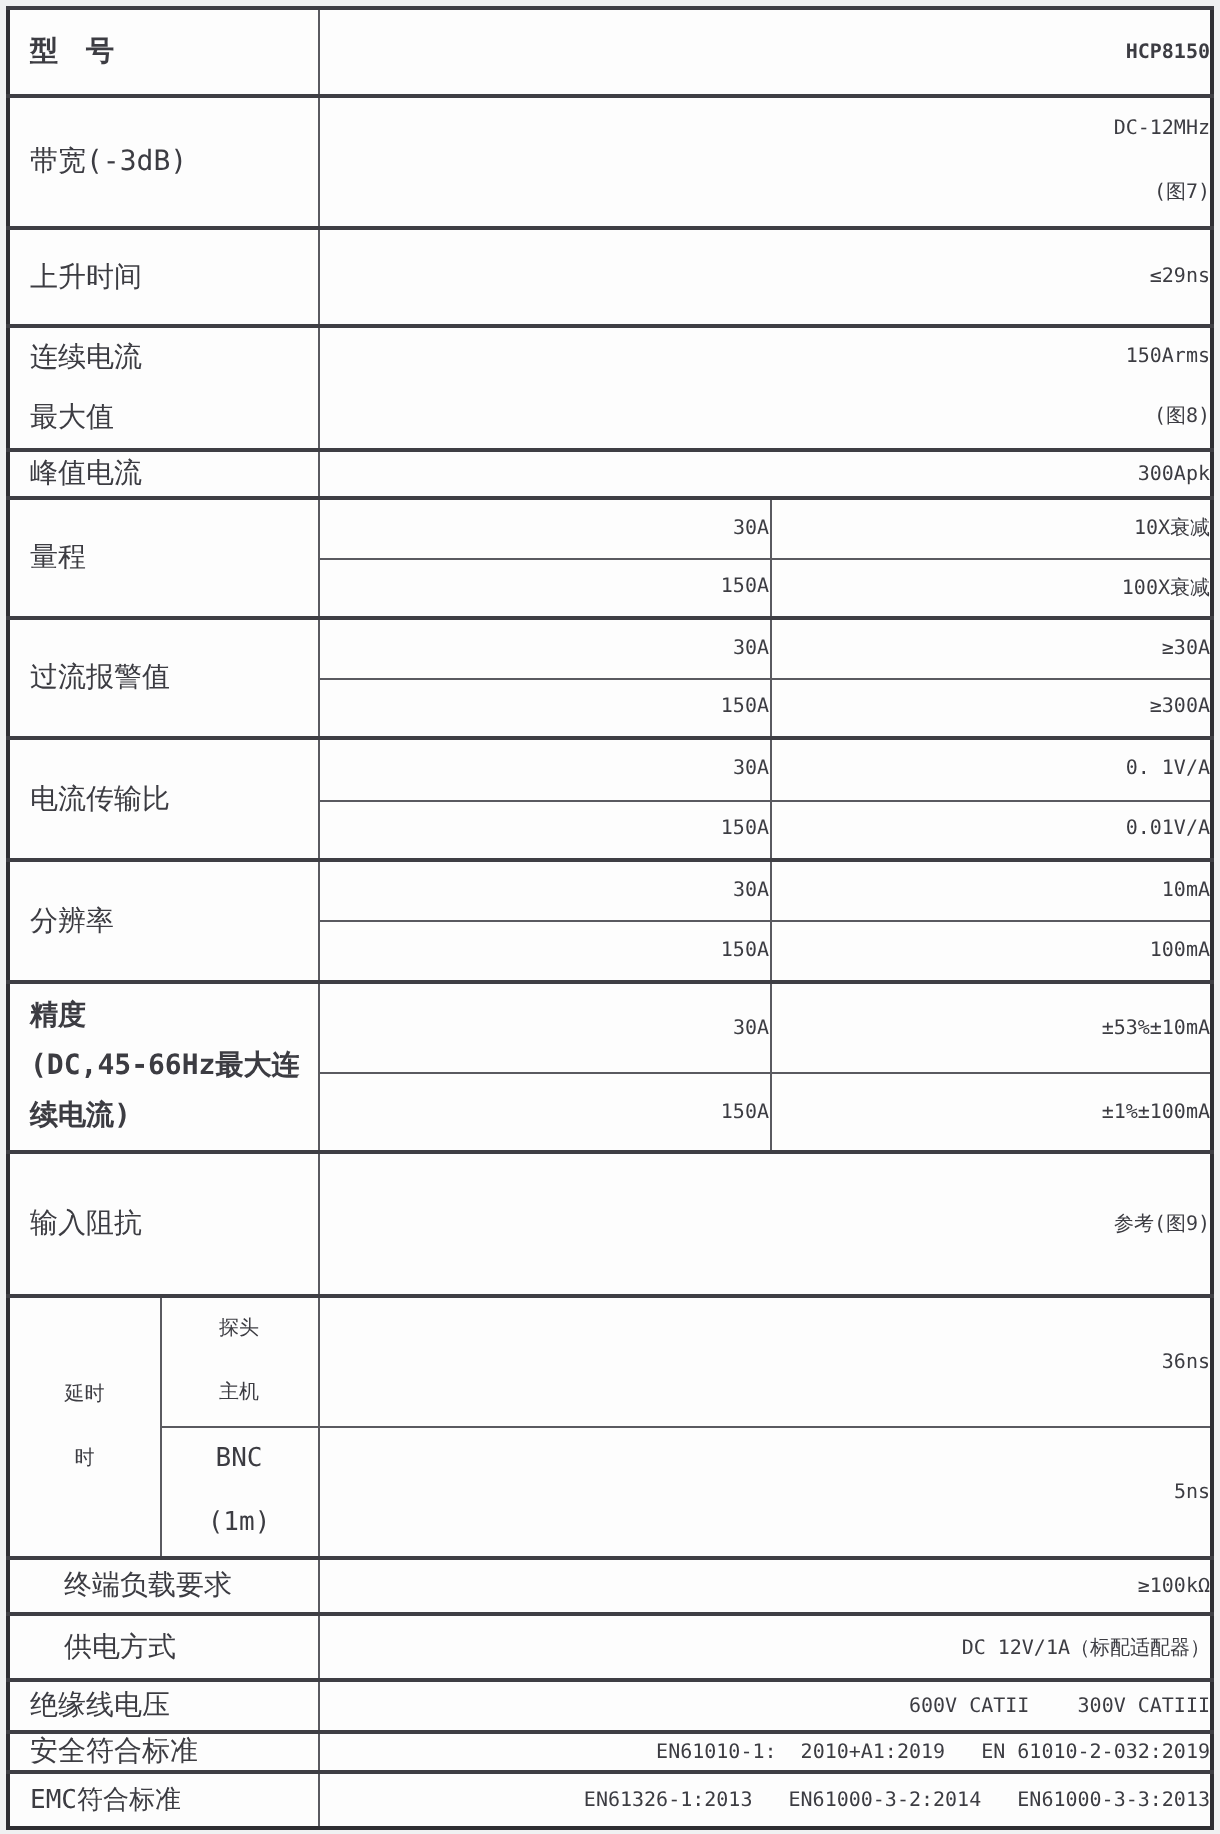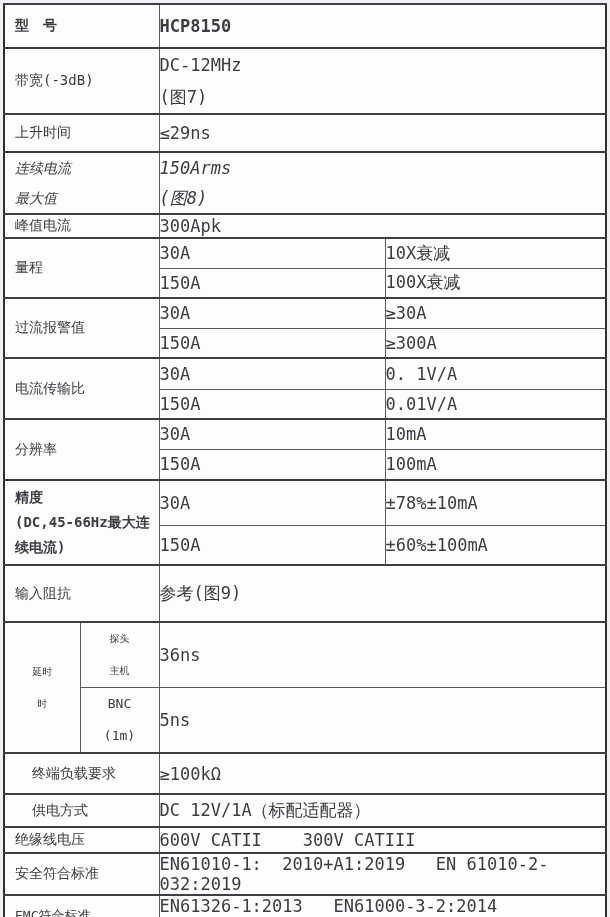--- a/index.html
+++ b/index.html
@@ -13,41 +13,41 @@
   table.spec{
     border-collapse:collapse;
     table-layout:fixed;
     width:602px;
     margin:3px 0 0 3px;
     background:#fdfdfd;
     border:2px solid #2e2e33;
   }
   td{
     border:1px solid #5a5a60;
-    font-size:17px;
-    text-align:left;
+    font-size:10px;
+    text-align:right;
     vertical-align:middle;
     padding:0;
     overflow:hidden;
   }
   tr.g > td{border-top:2px solid #3e3e44;}
   td.lbl{
     text-align:left;
     padding-left:10px;
     font-size:14px;
   }
   td.lbl-ctr{
     text-align:center;
     font-size:10px;
     padding-left:0;
   }
   td.indent{padding-left:27px;}
   .b{font-weight:bold;}
   .ml{line-height:32px;margin-left:17px;}
-  .ml2{line-height:30px;font-style:italic;}
+  .ml2{line-height:30px;}
   .acc{line-height:25px;padding-right:8px;padding-top:4px;padding-bottom:4px;font-weight:bold;}
   .pre{white-space:pre-wrap;}
 </style>
 </head>
 <body>
 
 <table class="spec">
   <colgroup>
     <col style="width:76px">
       <col style="width:79px">
@@ -62,21 +62,21 @@
     </tr>
 
     <tr class="g" style="height:66px">
       <td colspan="2" class="lbl">带宽(-3dB)</td>
       <td colspan="2" class="ml">
         <div>DC-12MHz</div>
         <div>(图7)</div>
       </td>
     </tr>
 
-    <tr class="g" style="height:38px">
+    <tr class="g" style="height:49px">
       <td colspan="2" class="lbl">上升时间</td>
       <td colspan="2">≤29ns</td>
     </tr>
 
     <tr class="g" style="height:57px">
       <td colspan="2" class="lbl ml2">
         <div>连续电流</div>
         <div>最大值</div>
       </td>
       <td colspan="2" class="ml2">
@@ -129,28 +129,28 @@
       <td>150A</td>
       <td>100mA</td>
     </tr>
 
     <tr class="g" style="height:42px">
       <td colspan="2" rowspan="2" class="lbl acc">
         <div>精度</div>
         <div>(DC,45-66Hz最大连续电流)</div>
       </td>
       <td>30A</td>
-      <td>±78%±10mA</td>
+      <td>±53%±10mA</td>
     </tr>
     <tr style="height:36px">
       <td>150A</td>
-      <td>±60%±100mA</td>
+      <td>±1%±100mA</td>
     </tr>
 
-    <tr class="g" style="height:57px">
+    <tr class="g" style="height:72px">
       <td colspan="2" class="lbl">输入阻抗</td>
       <td colspan="2">参考(图9)</td>
     </tr>
 
     <tr class="g" style="height:62px">
       <td rowspan="2" class="lbl-ctr ml">
         <div>延时</div>
         <div>时</div>
       </td>
       <td class="lbl-ctr ml">
@@ -160,21 +160,21 @@
       <td colspan="2">36ns</td>
     </tr>
     <tr style="height:56px">
       <td class="lbl-ctr ml" style="font-size:13px">
         <div>BNC</div>
         <div>(1m)</div>
       </td>
       <td colspan="2">5ns</td>
     </tr>
 
-    <tr class="g" style="height:41px">
+    <tr class="g" style="height:28px">
       <td colspan="2" class="lbl indent">终端负载要求</td>
       <td colspan="2">≥100kΩ</td>
     </tr>
 
     <tr class="g" style="height:33px">
       <td colspan="2" class="lbl indent">供电方式</td>
       <td colspan="2">DC 12V/1A（标配适配器）</td>
     </tr>
 
     <tr class="g" style="height:26px">

